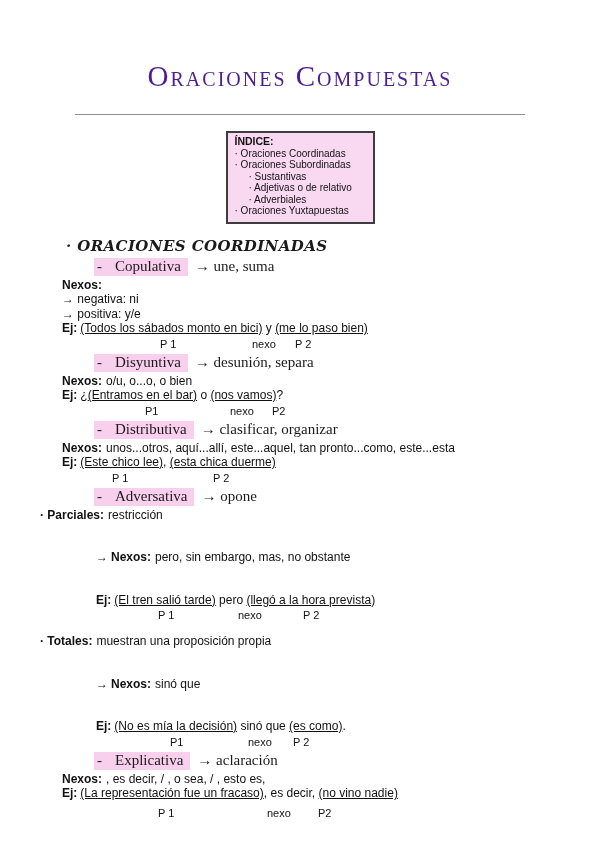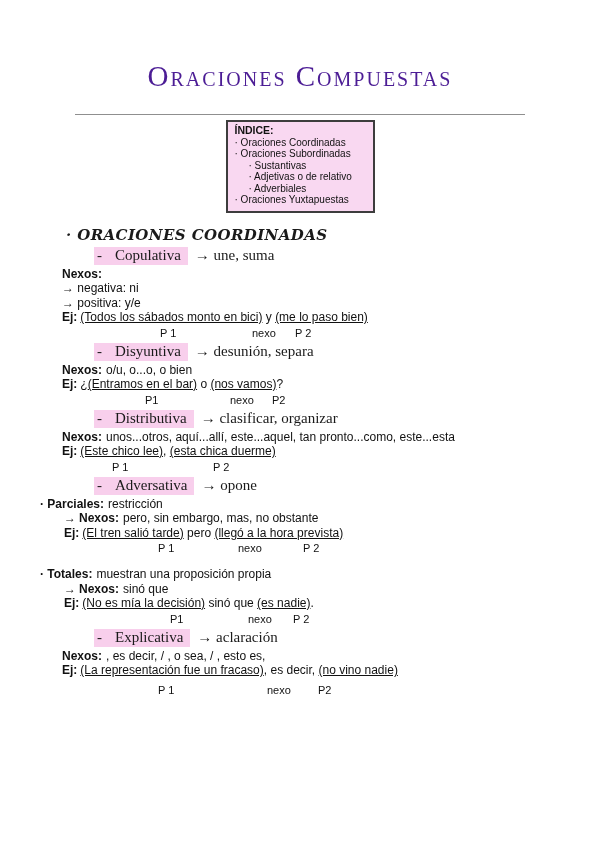--- a/index.html
+++ b/index.html
@@ -14,21 +14,21 @@
   .title {
     margin:60px 0 0; text-align:center;
     font-family:"Liberation Serif", serif; font-variant:small-caps;
     font-weight:400; font-size:29px; line-height:32px;
     letter-spacing:2px; color:#4c1d95;
   }
   .divider { width:450px; margin:22px auto 0; border:0; border-top:1px solid #8f8f8f; height:0; }
 
   
   .index-box {
-    width:133px; margin:5px auto 0; border:2px solid #3d3d3d;
+    width:133px; margin:16px auto 0; border:2px solid #3d3d3d;
     background:#f9d8f1; padding:3px 5px 5px 7px;
     font-size:10px; line-height:11.5px;
   }
   .index-title { font-weight:bold; font-size:10.5px; }
   .index-item.sub { padding-left:14px; }
 
   
   .content { margin-top:14px; }
   .sec-heading {
     padding-left:66px;
@@ -41,21 +41,21 @@
   }
   .hl { background:#f8cfec; display:inline-block; padding:0 7px 1px 2px; }
   .hl .dash { display:inline-block; width:18px; padding-left:1px; }
   .meaning { margin-left:7px; }
 
   .line { font-size:12px; line-height:14.5px; padding-left:62px; }
   .line b { font-weight:bold; }
   .blabel { margin-right:4px; }
   .ej-label { margin-right:3px; }
   .arr { margin-right:3px; }
-  .ind { padding-left:64px; }
+  .ind { padding-left:96px;margin-top:28px; }
   .bullet-line { padding-left:40px; }
   .u { text-decoration:underline; }
   .mt12 { margin-top:12px; }
   .mt4 { margin-top:4px; }
 
   .prow { position:relative; height:15px; font-size:11px; line-height:14px; }
   .prow span { position:absolute; top:1px; white-space:nowrap; }
 </style>
 </head>
 <body>
@@ -112,21 +112,21 @@
     <div class="line ind"><span class="arr">→</span><b class="blabel">Nexos:</b><span>pero, sin embargo, mas, no obstante</span></div>
     <div class="line ind"><b class="ej-label">Ej:</b><span class="u">(El tren salió tarde)</span><span> pero </span><span class="u">(llegó a la hora prevista)</span></div>
     <div class="prow">
         <span style="left:158px">P 1</span>
         <span style="left:238px">nexo</span>
         <span style="left:303px">P 2</span>
       </div>
 
     <div class="line bullet-line mt12"><b class="blabel">· Totales:</b><span>muestran una proposición propia</span></div>
     <div class="line ind"><span class="arr">→</span><b class="blabel">Nexos:</b><span>sinó que</span></div>
-    <div class="line ind"><b class="ej-label">Ej:</b><span class="u">(No es mía la decisión)</span><span> sinó que </span><span class="u">(es nadie)</span><span>.</span></div>
+    <div class="line ind"><b class="ej-label">Ej:</b><span class="u">(No es mía la decisión)</span><span> sinó que </span><span class="u">(es como)</span><span>.</span></div>
     <div class="prow">
         <span style="left:170px">P1</span>
         <span style="left:248px">nexo</span>
         <span style="left:293px">P 2</span>
       </div>
 
     <div class="subtype"><span class="hl"><span class="dash">-</span><span>Explicativa</span></span><span class="meaning">→ aclaración</span></div>
     <div class="line"><b class="blabel">Nexos:</b><span>, es decir, / , o sea, / , esto es,</span></div>
     <div class="line"><b class="ej-label">Ej:</b><span class="u">(La representación fue un fracaso)</span><span>, es decir, </span><span class="u">(no vino nadie)</span></div>
     <div class="prow mt4">

